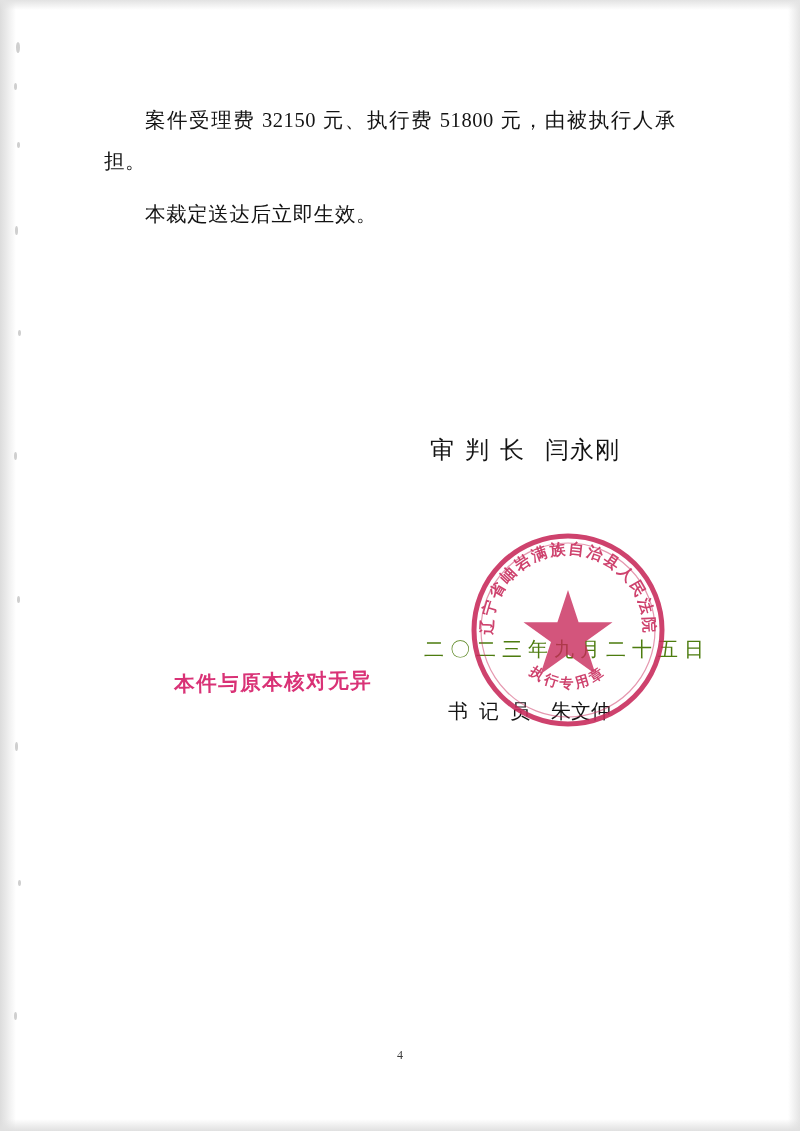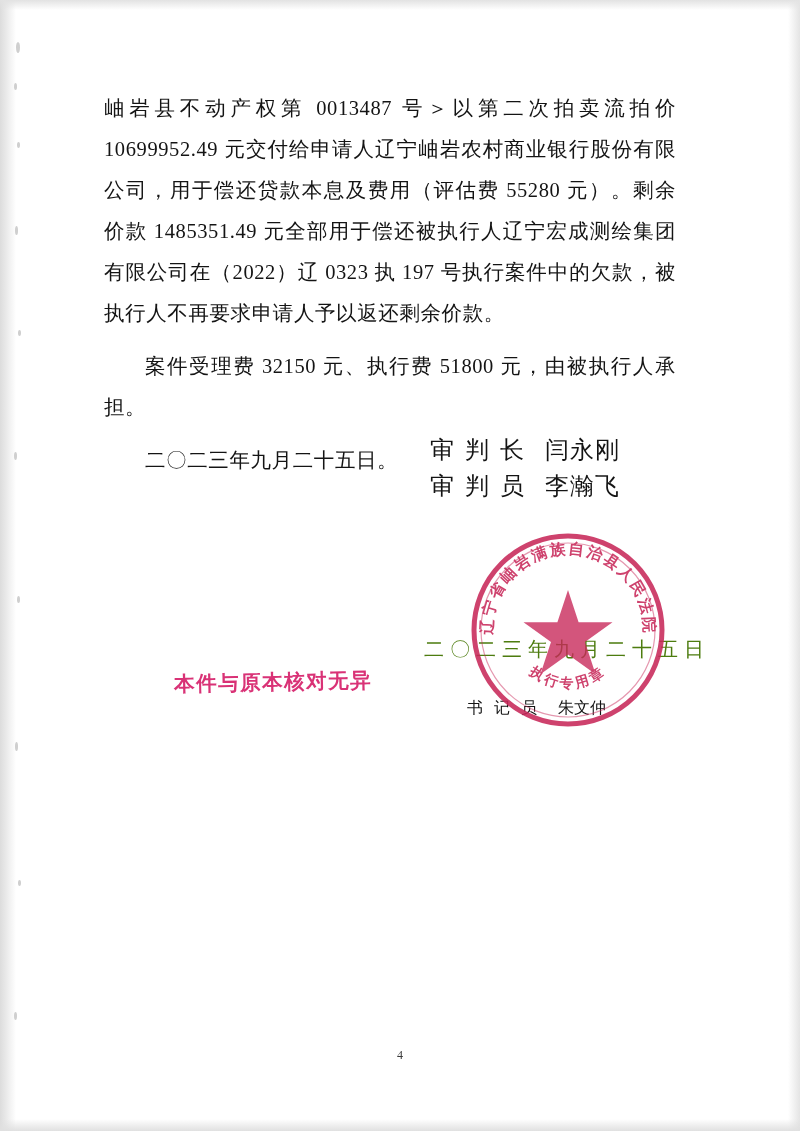--- a/index.html
+++ b/index.html
@@ -102,24 +102,23 @@
     font-size: 20px;
     letter-spacing: 6px;
     color: #4d7c0f;
     white-space: nowrap;
   }
 
   .clerk-line {
     position: absolute;
     left: 448px;
     top: 698px;
-    font-size: 16px;
+    font-size: 20px;
     color: #141414;
     white-space: nowrap;
-    margin-left: 19px;
   }
   .clerk-line .role {
     letter-spacing: 11px;
     margin-right: 10px;
   }
 
   .verify-stamp {
     position: absolute;
     left: 174px;
     top: 668px;
@@ -170,31 +169,27 @@
   <div class="speckle" style="left:17px; top:142px; width:3px; height:6px;"></div>
   <div class="speckle" style="left:15px; top:226px; width:3px; height:9px;"></div>
   <div class="speckle" style="left:18px; top:330px; width:3px; height:6px;"></div>
   <div class="speckle" style="left:14px; top:452px; width:3px; height:8px;"></div>
   <div class="speckle" style="left:17px; top:596px; width:3px; height:7px;"></div>
   <div class="speckle" style="left:15px; top:742px; width:3px; height:9px;"></div>
   <div class="speckle" style="left:18px; top:880px; width:3px; height:6px;"></div>
   <div class="speckle" style="left:14px; top:1012px; width:3px; height:8px;"></div>
 
   <div class="body-text">
-    <p class="para">岫岩县不动产权第 0013487 号＞以第二次拍卖流拍价 10699952.49 元交付给申请人辽宁岫岩农村商业银行股份有限公司，用于偿还贷款本息及费用（评估费 55280 元）。剩余价款 1485351.49 元全部用于偿还被执行人辽宁宏成测绘集团有限公司在（2022）辽 0323 执 197 号执行案件中的欠款，被执行人不再要求申请人予以返还剩余价款。</p>
     <p class="para indent para-spaced">案件受理费 32150 元、执行费 51800 元，由被执行人承担。</p>
-    <p class="para indent para-spaced">二〇二三年九月二十五日。</p>
+    <p class="para indent para-spaced">本裁定送达后立即生效。</p>
   </div>
 
   <div class="signblock">
     <div class="signline">
       <span class="role">审判长</span><span class="name">闫永刚</span>
-    </div>
-    <div class="signline">
-      <span class="role">审判员</span><span class="name">李瀚飞</span>
     </div>
   </div>
 
   <div class="date-line">二〇二三年九月二十五日</div>
 
   <div class="clerk-line">
     <span class="role">书记员</span><span class="name">朱文仲</span>
   </div>
 
   <div class="verify-stamp">本件与原本核对无异</div>

